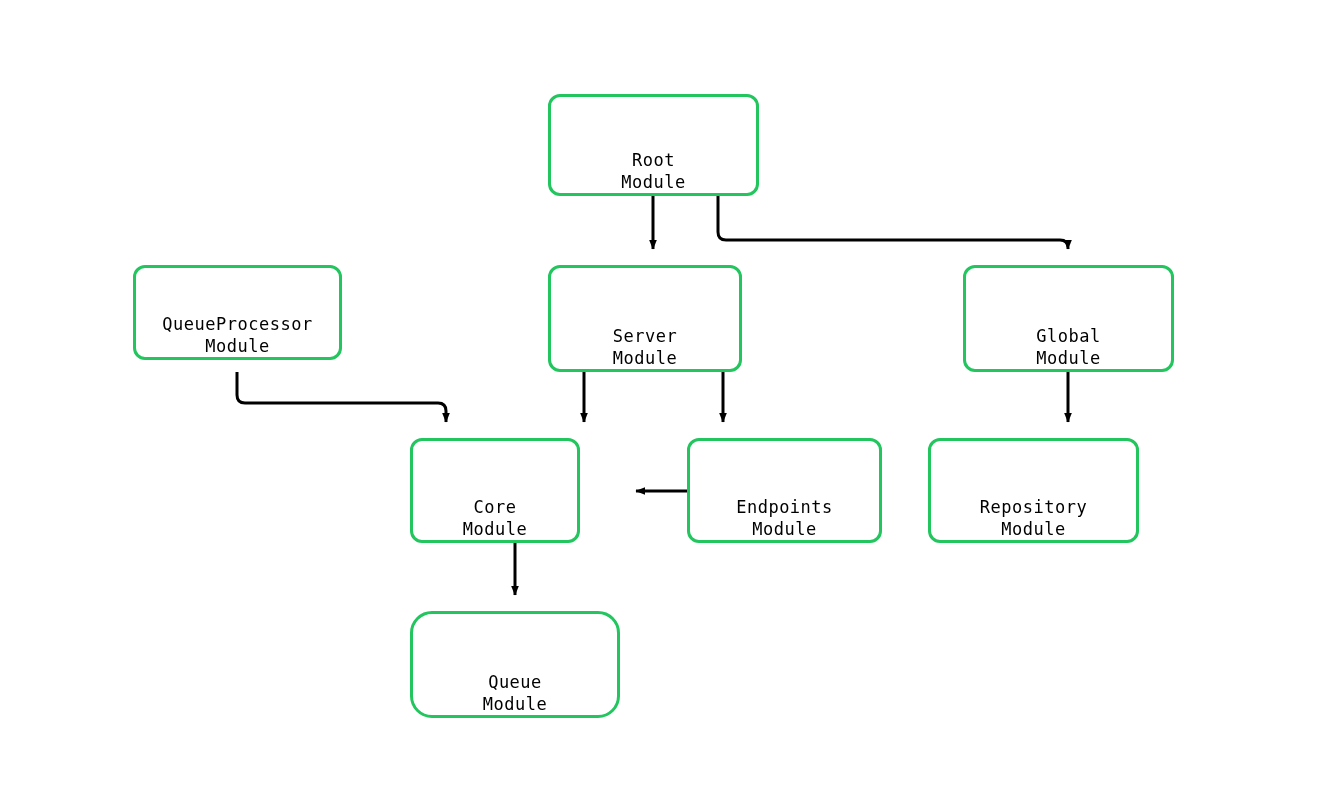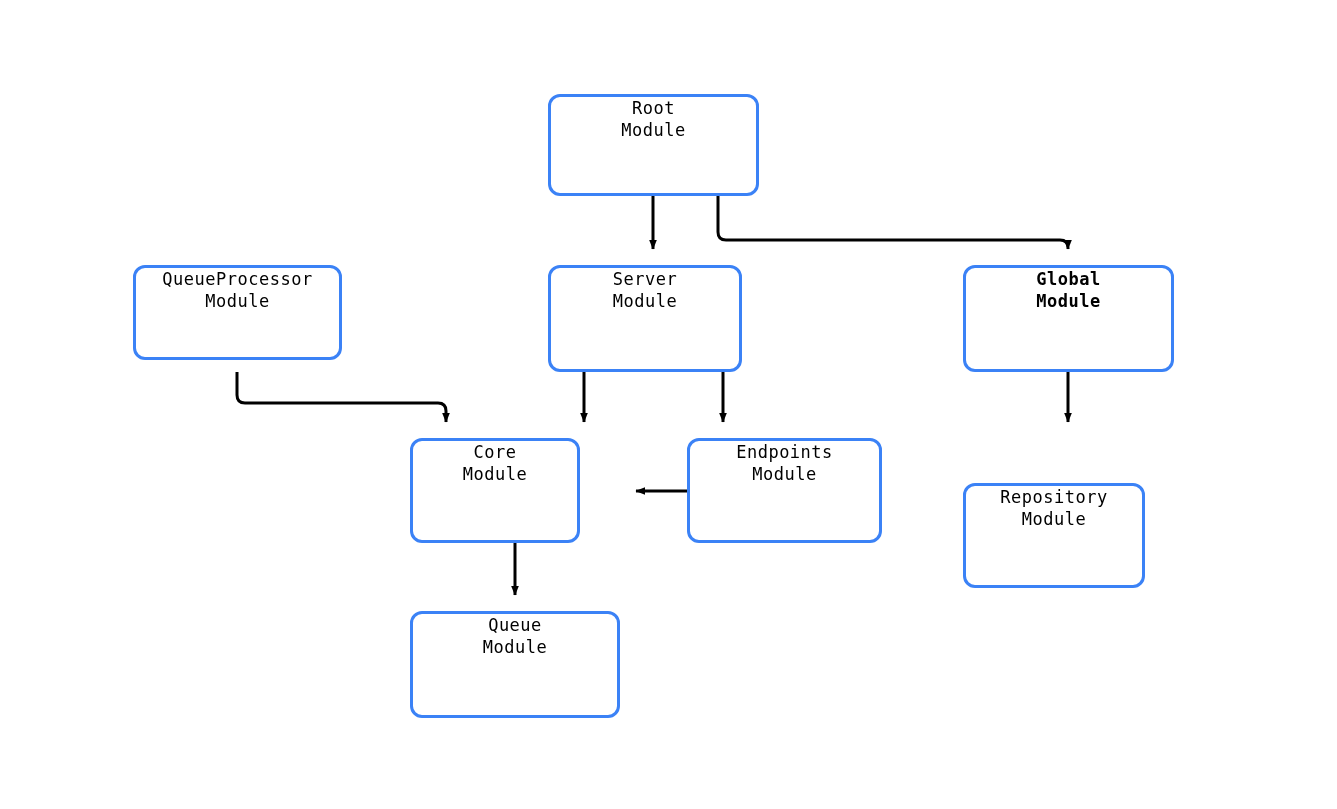--- a/index.html
+++ b/index.html
@@ -20,24 +20,24 @@
     left: 0;
     top: 0;
     width: 1337px;
     height: 809px;
     pointer-events: none;
   }
   .node {
     position: absolute;
     box-sizing: border-box;
     background: #ffffff;
-    border: 3px solid #3b82f6;
+    border: 3px solid #22c55e;
     border-radius: 12px;
     display: flex;
-    align-items: flex-start;
+    align-items: flex-end;
     justify-content: center;
     z-index: 2;
   }
   .node-label {
     text-align: center;
     color: #000000;
     font-size: 17px;
     line-height: 22px;
     letter-spacing: 0.5px;
     white-space: pre-line;
@@ -81,38 +81,38 @@
   <div class="node" style="left:133px; top:265px; width:209px; height:95px;">
     <span class="node-label">QueueProcessor
 Module</span>
   </div>
 
   <div class="node" style="left:548px; top:265px; width:194px; height:107px;">
     <span class="node-label">Server
 Module</span>
   </div>
 
-  <div class="node" style="left:963px; top:265px; width:211px; height:107px;font-weight:bold;">
+  <div class="node" style="left:963px; top:265px; width:211px; height:107px;">
     <span class="node-label">Global
 Module</span>
   </div>
 
   <div class="node" style="left:410px; top:438px; width:170px; height:105px;">
     <span class="node-label">Core
 Module</span>
   </div>
 
   <div class="node" style="left:687px; top:438px; width:195px; height:105px;">
     <span class="node-label">Endpoints
 Module</span>
   </div>
 
-  <div class="node" style="left:963px; top:438px; width:182px; height:105px;margin-top:45px;">
+  <div class="node" style="left:928px; top:438px; width:211px; height:105px;">
     <span class="node-label">Repository
 Module</span>
   </div>
 
-  <div class="node" style="left:410px; top:611px; width:210px; height:107px;">
+  <div class="node" style="left:410px; top:611px; width:210px; height:107px;border-radius:22px;">
     <span class="node-label">Queue
 Module</span>
   </div>
 
 </div>
 
 </body></html>

